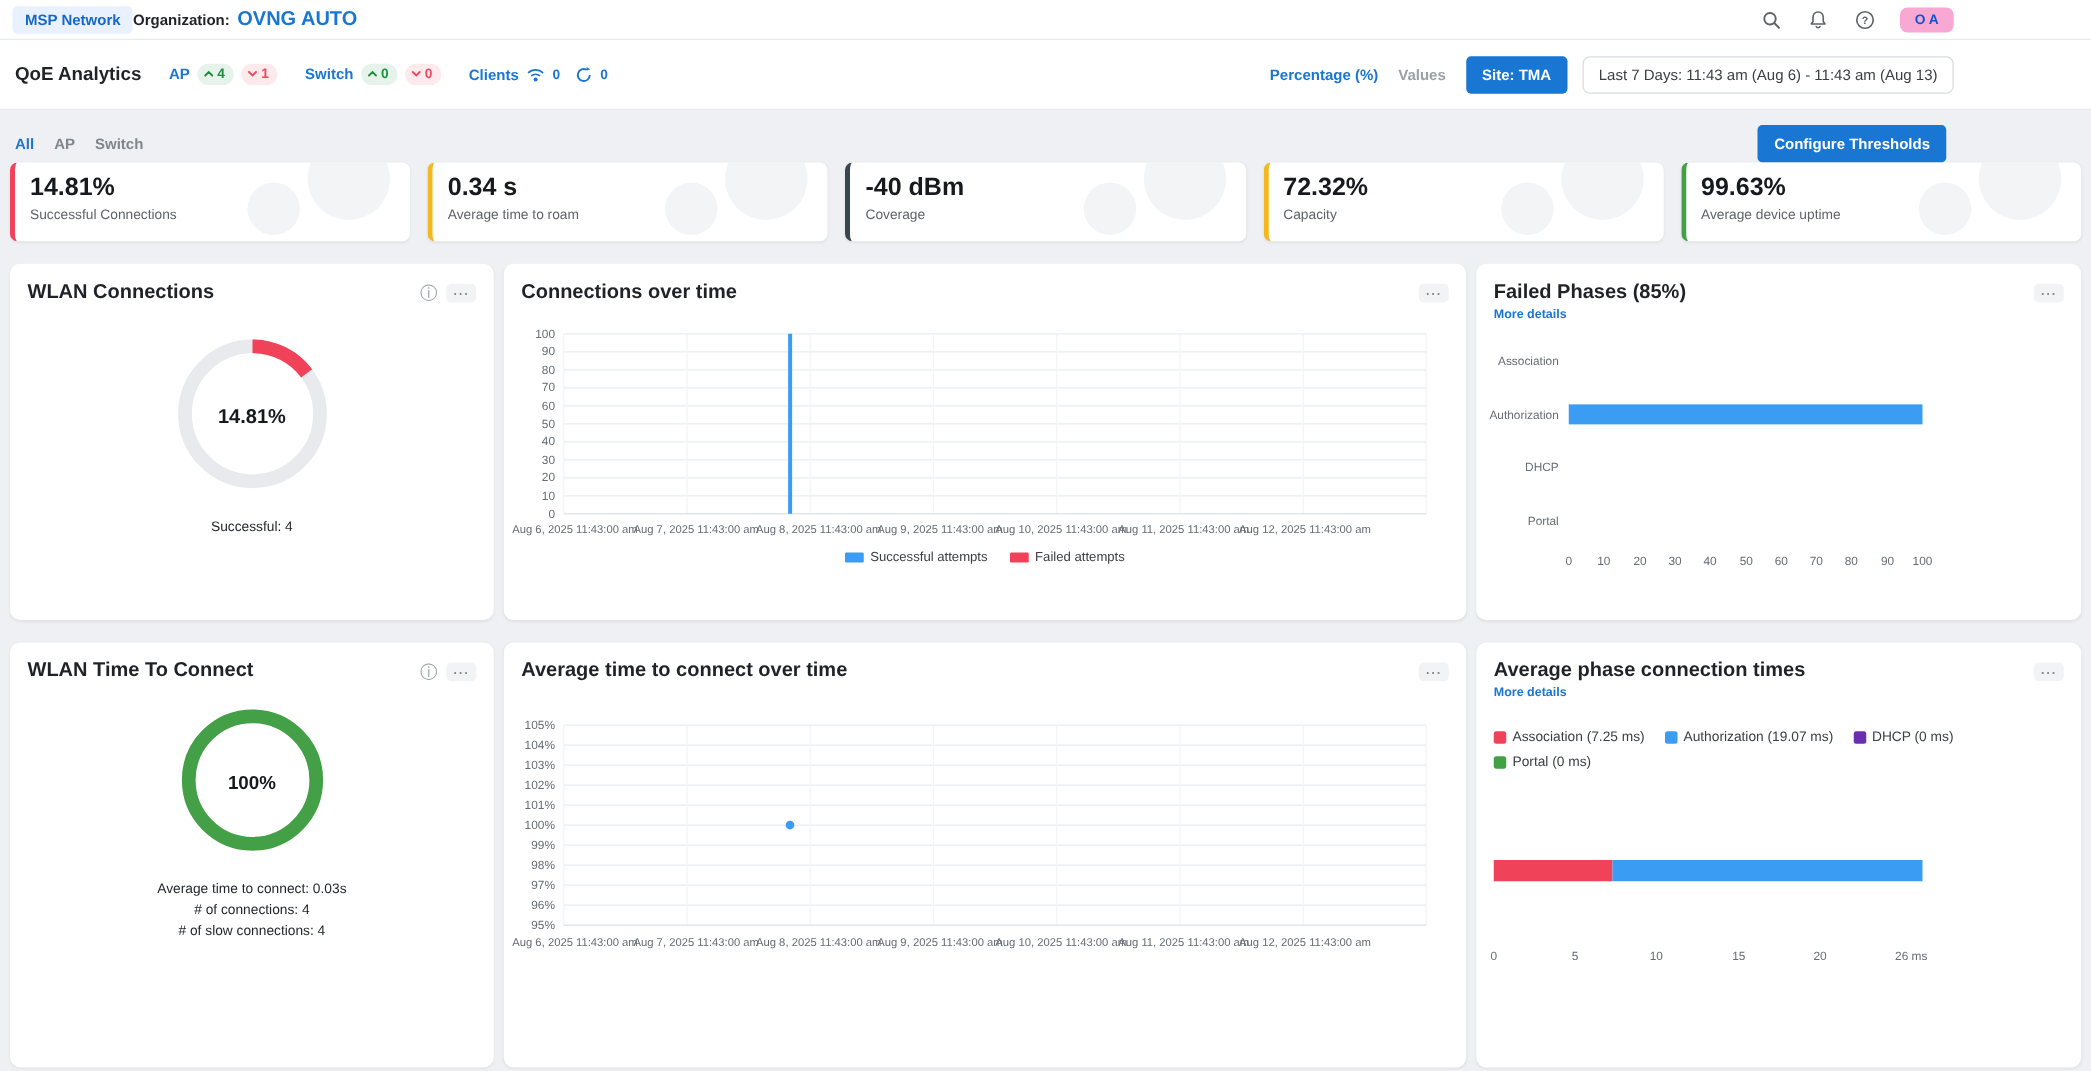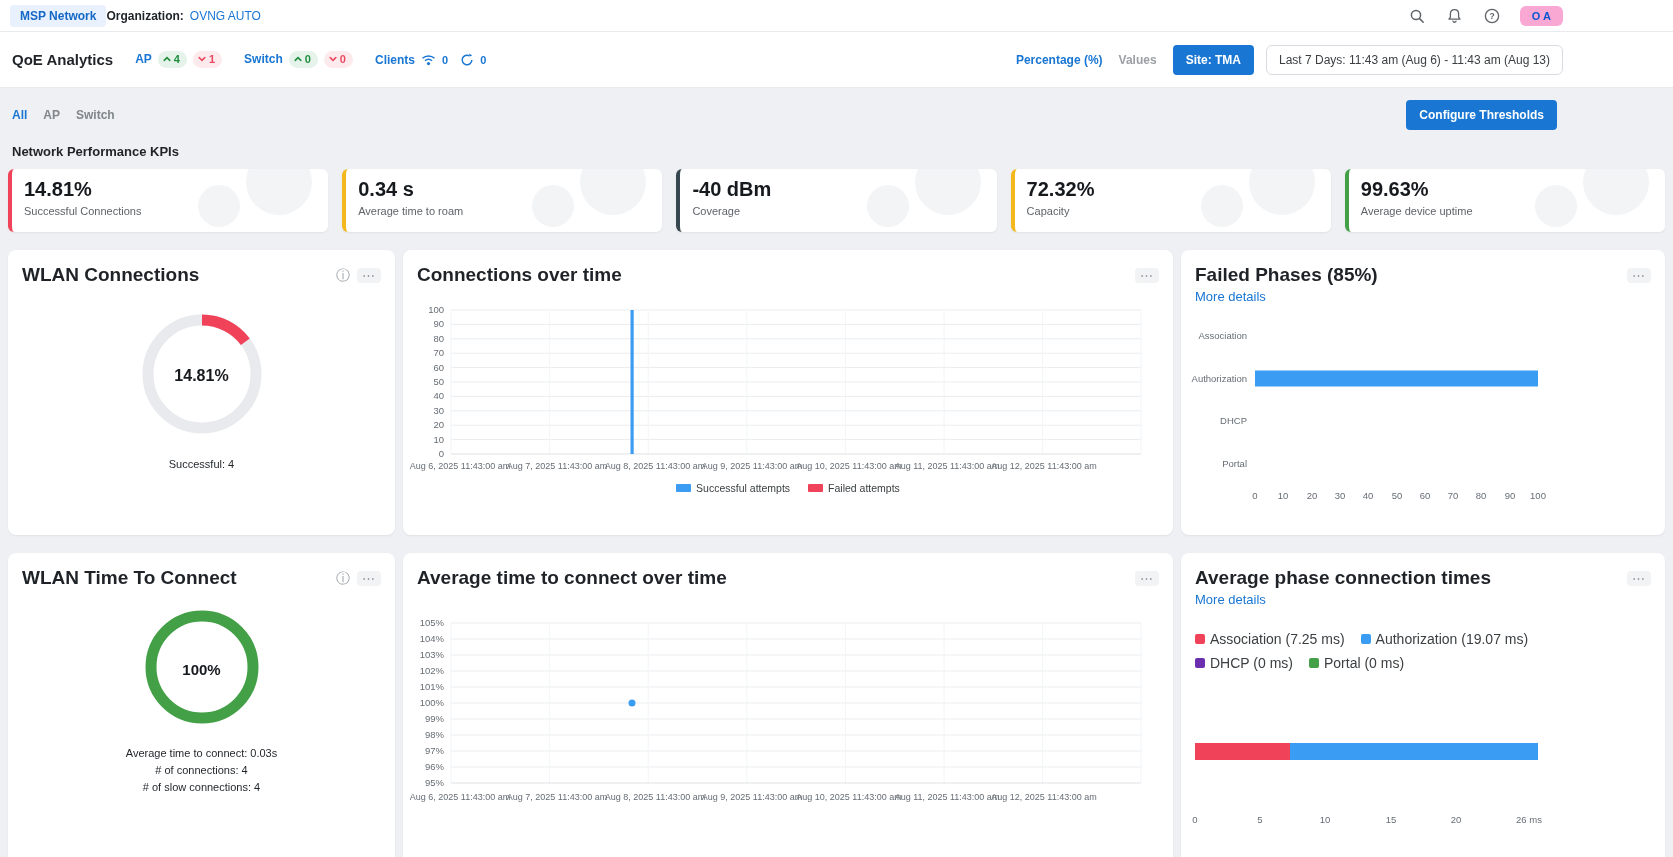--- a/index.html
+++ b/index.html
@@ -3,21 +3,21 @@
 <meta charset="utf-8">
 <style>
   * { margin:0; padding:0; box-sizing:border-box; }
   html,body { width:1673px; height:857px; }
   body { font-family:"Liberation Sans", sans-serif; background:#eef0f3; color:#202124; overflow:hidden; }
 
   
   .topbar { height:32px; background:#fff; display:flex; align-items:center; padding:0 14px 0 10px; border-bottom:1px solid #e8eaed; }
   .portal-chip { background:#e8f1fd; color:#1668c6; font-size:12px; font-weight:bold; padding:4px 10px; border-radius:4px; cursor:pointer; }
   .org-label { font-size:12px; font-weight:bold; color:#1f2328; }
-  .org-value { font-size:12px; font-weight:normal; margin-left:6px; color:#1976d2; cursor:pointer; }
+  .org-value { font-size:16px; font-weight:bold; margin-left:6px; color:#1976d2; cursor:pointer; }
   .flex-spacer { flex:1; }
   .hicon { display:inline-flex; margin-left:22px; cursor:pointer; align-items:center; }
   .avatar { margin-left:20px; margin-right:96px; background:#f9a8d4; color:#0b57d0; font-size:11px; font-weight:bold; padding:4px 12px; border-radius:6px; cursor:pointer; white-space:nowrap; }
 
   
   .toolbar { height:56px; background:#fff; display:flex; align-items:center; padding:0 14px 0 12px; border-bottom:1px solid #e8eaed; }
   .page-title { font-size:15px; font-weight:bold; color:#1f2328; }
   .dev-group { display:flex; align-items:center; margin-left:22px; gap:6px; cursor:pointer; }
   .dev-label { font-size:12px; font-weight:bold; color:#1976d2; }
   .pill { display:inline-flex; align-items:center; gap:3px; font-size:11px; font-weight:bold; padding:1px 7px 1px 5px; border-radius:9px; line-height:1.4; }
@@ -48,39 +48,39 @@
 
   
   .panel-row { display:flex; gap:8px; margin-top:18px; }
   .panel { background:#fff; border-radius:8px; box-shadow:0 1px 2px rgba(60,64,67,.08); position:relative; overflow:hidden; }
   .row1 .panel { height:285px; }
   .row2 .panel { height:340px; }
   .panel-a, .panel-d { width:387px; flex:none; }
   .panel-b, .panel-e { flex:1; }
   .panel-c, .panel-f { width:484px; flex:none; }
   .panel-head { display:flex; align-items:center; padding:14px 14px 0; }
-  .panel-title { font-size:19px; font-weight:bold; color:#1f2328; }
+  .panel-title { font-size:16px; font-weight:bold; color:#1f2328; }
   .head-icons { margin-left:auto; display:flex; align-items:center; gap:7px; }
   .info-ic { color:#9aa0a6; font-size:14px; line-height:1; cursor:pointer; }
   .more-chip { background:#f1f3f4; color:#80868b; border-radius:4px; padding:0 5px; height:15px; display:flex; align-items:center; font-size:13px; letter-spacing:1px; cursor:pointer; }
-  .panel-link { font-size:13px; font-weight:normal; color:#1976d2; margin:3px 14px 0; cursor:pointer; width:max-content; }
+  .panel-link { font-size:10px; font-weight:bold; color:#1976d2; margin:3px 14px 0; cursor:pointer; width:max-content; }
 
   .donut-wrap { position:relative; width:128px; margin:24px auto 0; }
   .donut-wrap-sm { width:124px; margin-top:16px; }
   .donut-ring { fill:none; stroke-width:11; }
   .donut-track { stroke:#e8eaed; }
   .donut-center { position:absolute; inset:0; display:flex; align-items:center; justify-content:center; font-size:16px; font-weight:bold; color:#16191d; }
   .donut-stats { text-align:center; font-size:11px; color:#1f2328; margin-top:14px; line-height:1.55; }
 
   .chart-wrap { padding:16px 3px 0; }
   .chart-wrap-e { padding-top:26px; }
   .legend-row { display:flex; justify-content:center; gap:18px; margin-top:4px; font-size:10.5px; color:#3c4043; align-items:center; }
   .legend-row .item { display:flex; align-items:center; }
   .sw { width:15px; height:8px; border-radius:1px; display:inline-block; margin-right:5px; }
-  .f-legend { display:flex; flex-wrap:wrap; column-gap:16px; row-gap:8px; margin:24px 14px 0; max-width:420px; font-size:14px; color:#3c4043; }
+  .f-legend { display:flex; flex-wrap:wrap; column-gap:16px; row-gap:8px; margin:24px 14px 0; max-width:420px; font-size:11px; color:#3c4043; }
   .f-legend .item { display:flex; align-items:center; gap:5px; }
   .sw2 { width:10px; height:10px; border-radius:2px; }
   .f-bar-svg { display:block; margin:48px 0 0 0; }
   .cat-svg { display:block; margin:12px 0 0 0; }
   svg text { font-family:"Liberation Sans", sans-serif; }
 </style>
 </head>
 <body>
 
 <div class="page">
@@ -175,21 +175,20 @@
   <div class="content">
 
     <div class="tabs-row">
       <span class="tab active">All</span>
       <span class="tab">AP</span>
       <span class="tab">Switch</span>
       <div class="flex-spacer"></div>
       <button class="btn-primary cfg-btn">Configure Thresholds</button>
     </div>
 
-    <div class="section-title">Network Performance KPIs</div>
 
     <div class="kpi-row">
       <div class="kpi-card" style="border-left-color: rgb(240, 67, 90);">
         <div class="kpi-deco"></div>
         <div class="kpi-value">14.81%</div>
         <div class="kpi-label">Successful Connections</div>
       </div>
       <div class="kpi-card" style="border-left-color: rgb(242, 184, 30);">
         <div class="kpi-deco"></div>
         <div class="kpi-value">0.34 s</div>

